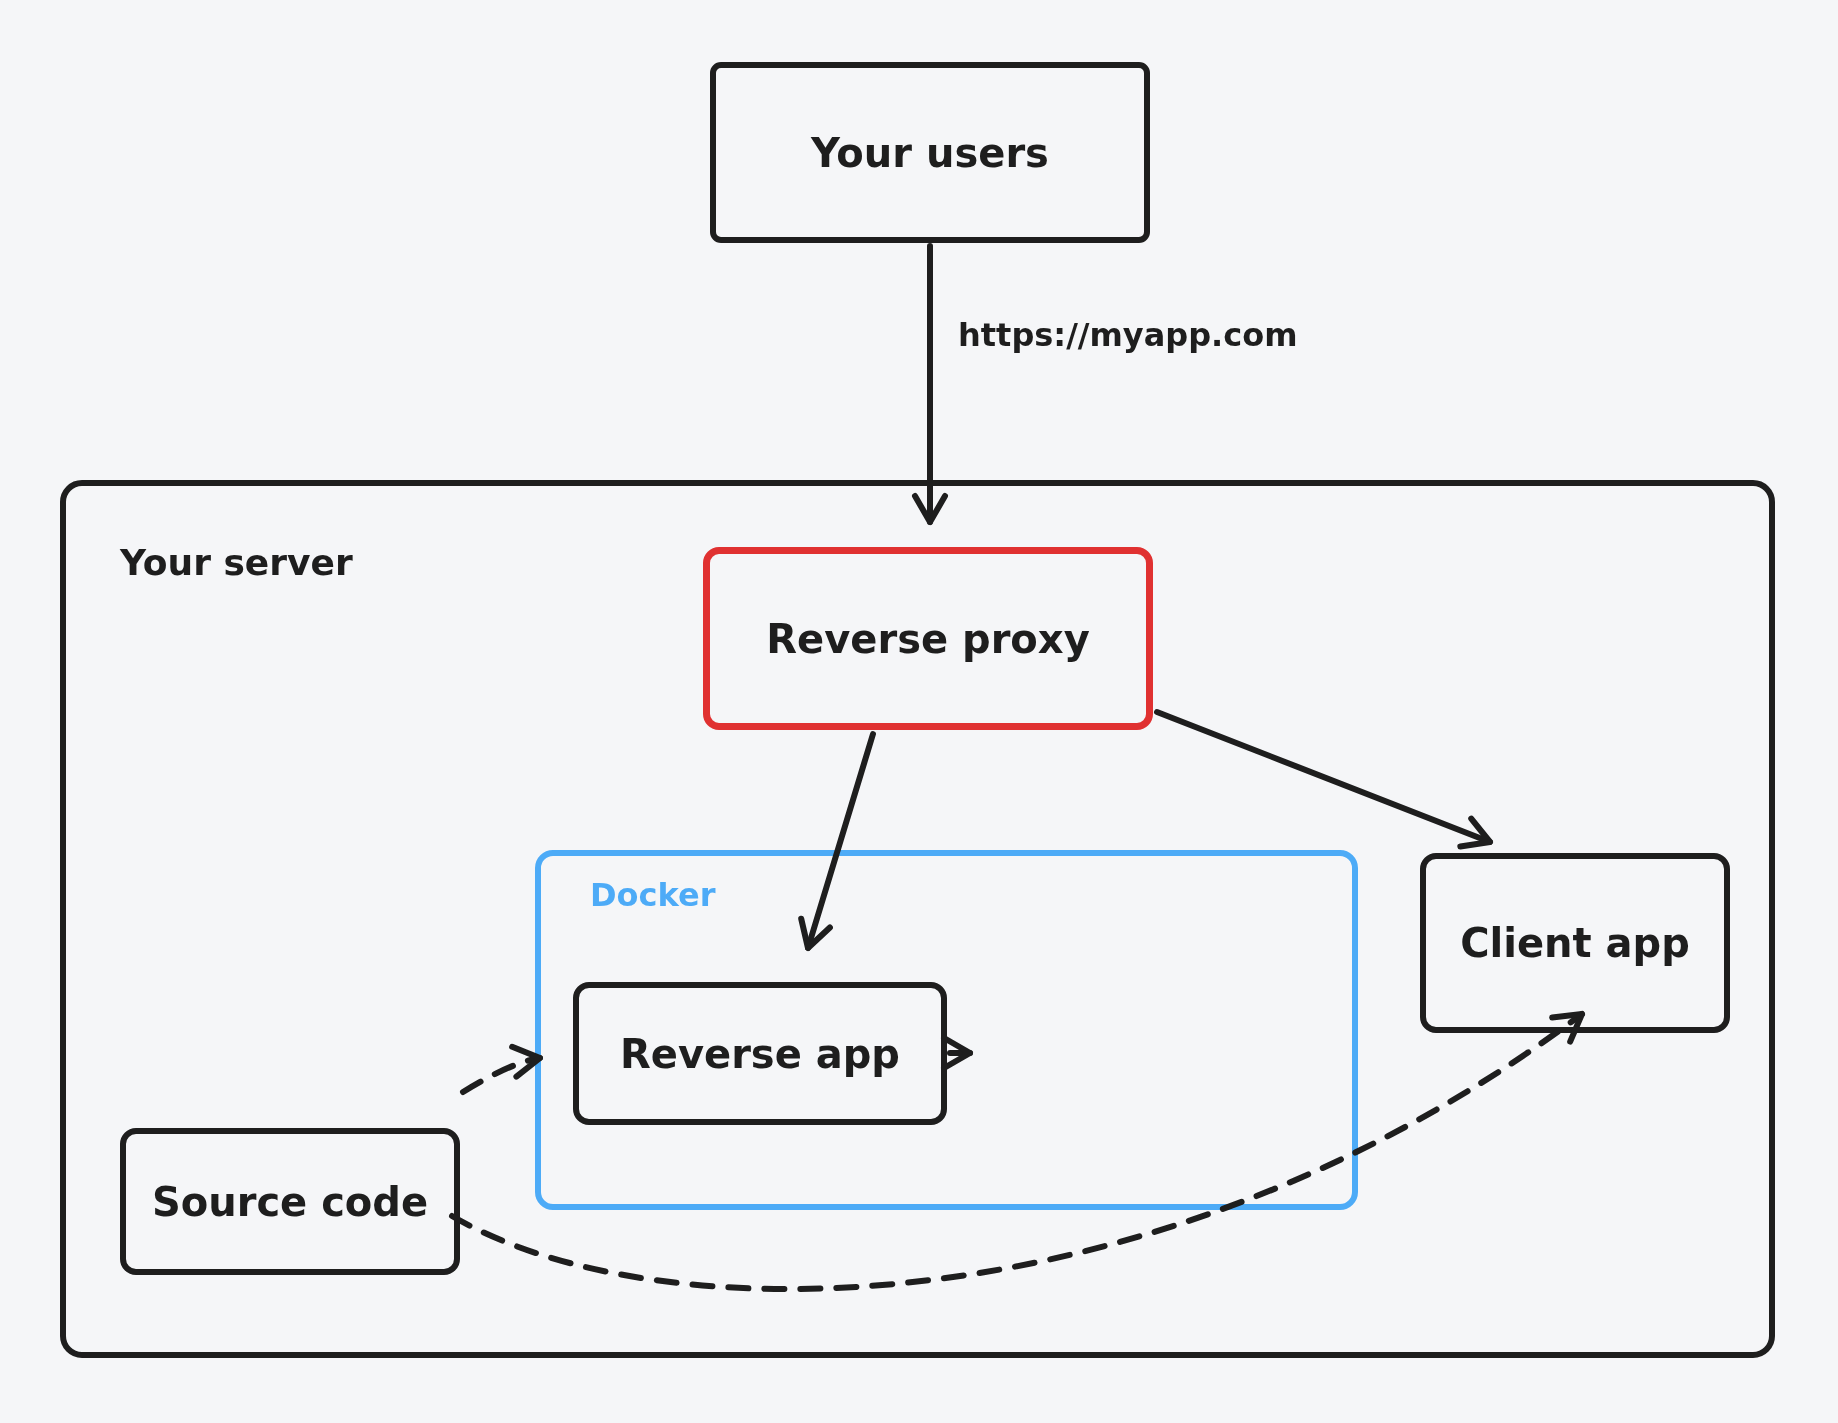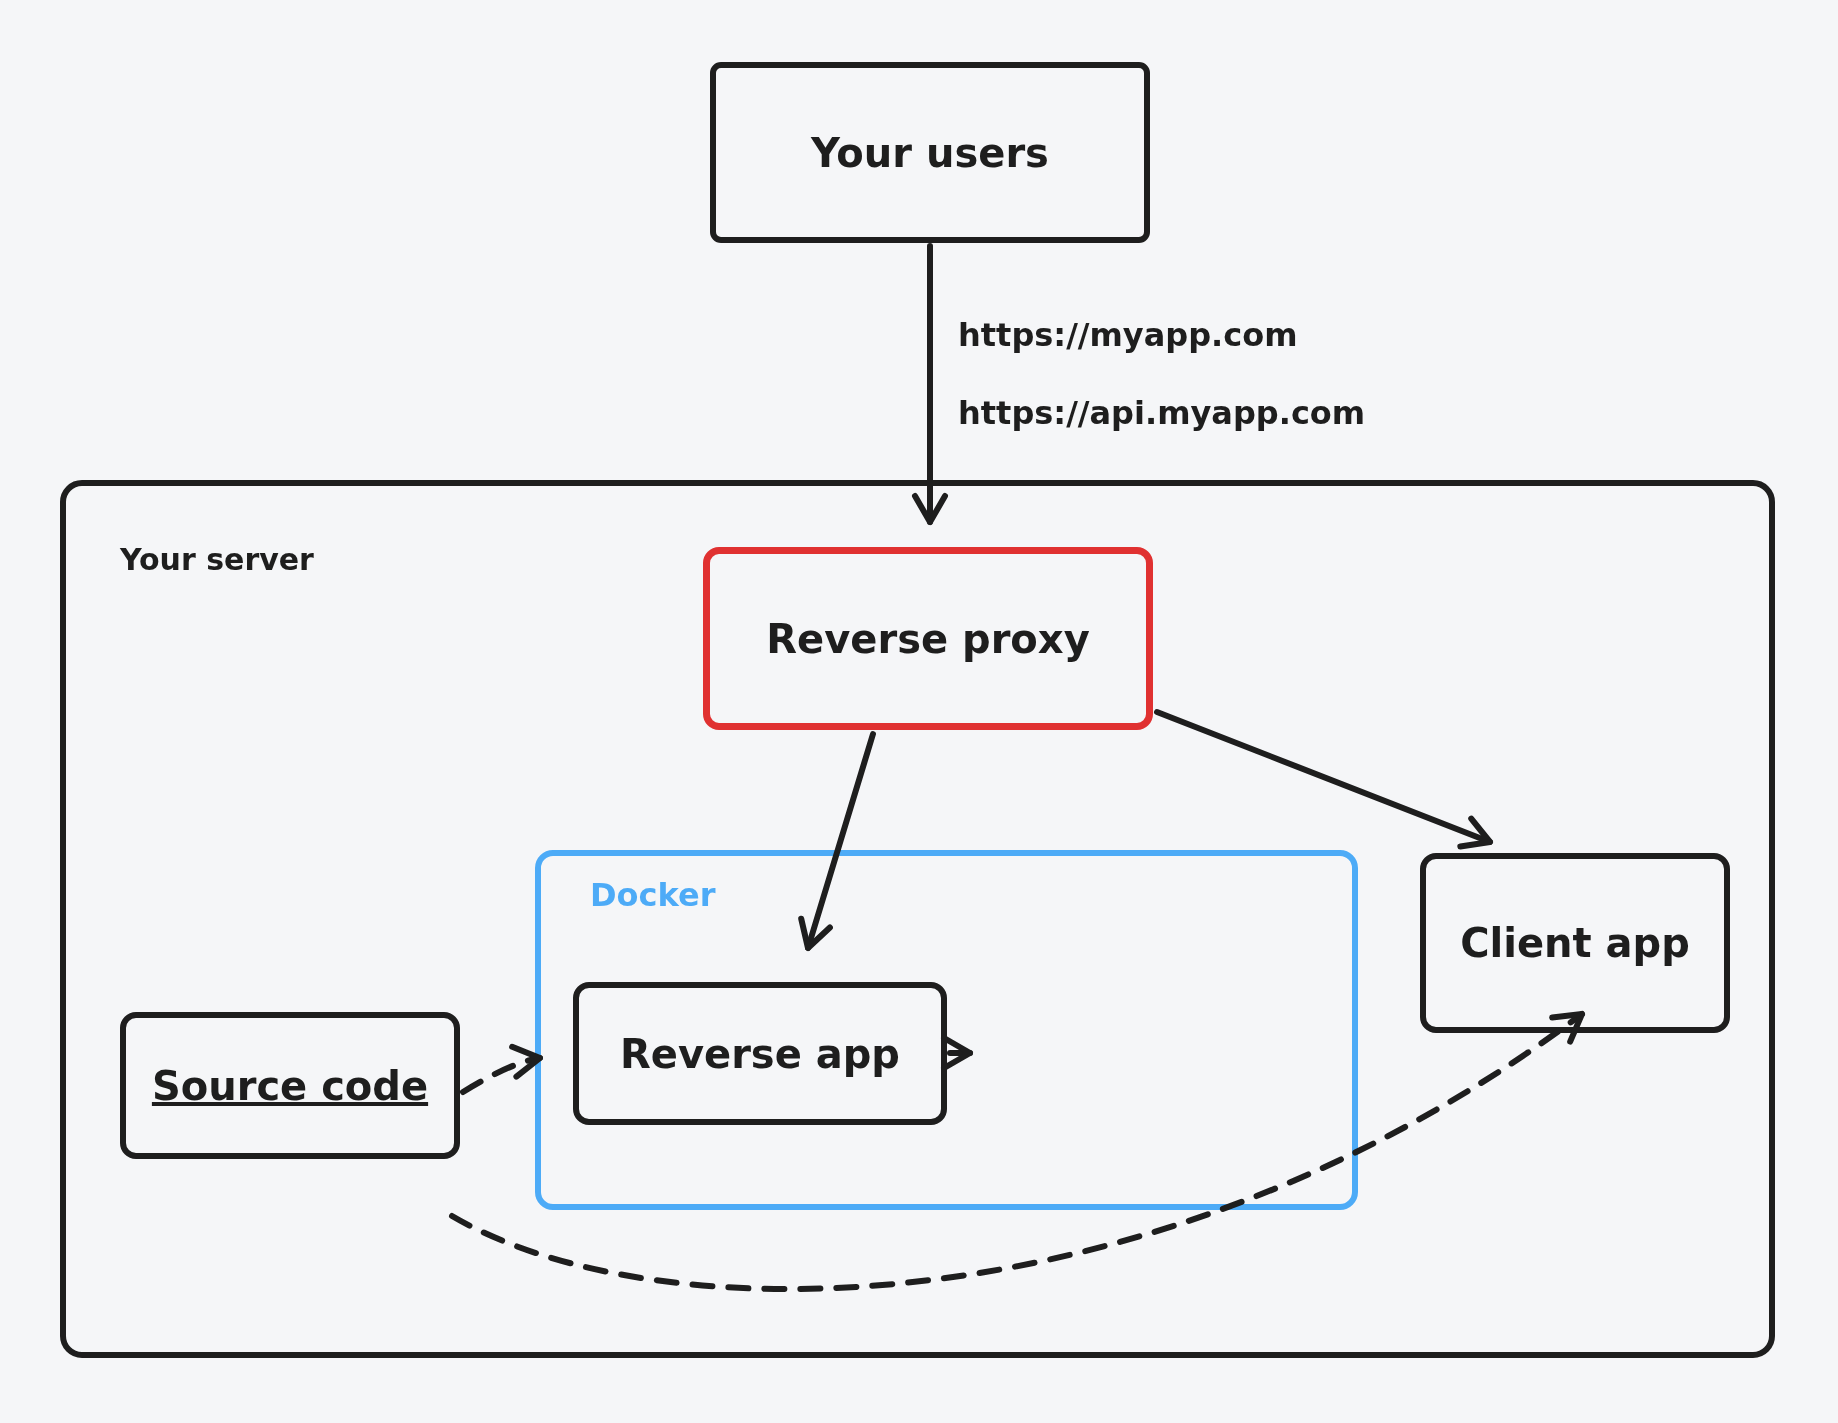--- a/index.html
+++ b/index.html
@@ -23,24 +23,24 @@
   }
   .node .lbl{font-size:40px;font-weight:700;white-space:nowrap;}
 
   .node.users   {left:710px; top:62px;  width:440px;height:181px;border-radius:11px;}
   .node.server-frame{left:60px;top:480px;width:1715px;height:878px;border-radius:22px;z-index:1;}
   .node.proxy   {left:703px; top:547px; width:450px;height:183px;border-color:var(--red);border-width:7px;}
   .node.docker  {left:535px; top:850px; width:823px;height:360px;border-color:var(--blue);border-radius:18px;z-index:1;}
   .node.serverapp{left:573px;top:982px; width:374px;height:143px;}
   .node.db      {left:980px; top:983px; width:305px;height:142px;}
   .node.client  {left:1420px;top:853px; width:310px;height:180px;}
-  .node.source  {left:120px; top:1012px;width:340px;height:147px;text-decoration:underline;}
+  .node.source  {left:120px; top:1128px;width:340px;height:147px;}
 
   .floating-label{position:absolute;font-weight:700;white-space:nowrap;z-index:2;}
-  .server-title{left:120px;top:542px;font-size:30px;}
+  .server-title{left:120px;top:542px;font-size:36px;}
   .docker-title{left:590px;top:876px;font-size:32px;color:var(--blue);}
   .url-labels{left:958px;top:296px;font-size:32px;line-height:78px;}
 </style>
 </head>
 <body>
 
 <div class="canvas">
 
   <svg class="arrows" viewBox="0 0 1838 1423" xmlns="http://www.w3.org/2000/svg">
     <defs>
@@ -61,21 +61,20 @@
 
     <path class="dashed" d="M452,1216 C660,1338 1160,1330 1582,1014" marker-end="url(#ah)"></path>
   </svg>
 
   <div class="node users">
     <span class="lbl">Your users</span>
   </div>
 
   <div class="floating-label url-labels">
     <div>https://myapp.com</div>
-    <div>https://api.myapp.com</div>
   </div>
 
   <div class="node server-frame"></div>
   <div class="floating-label server-title">Your server</div>
 
   <div class="node proxy">
     <span class="lbl">Reverse proxy</span>
   </div>
 
   <div class="node docker"></div>

